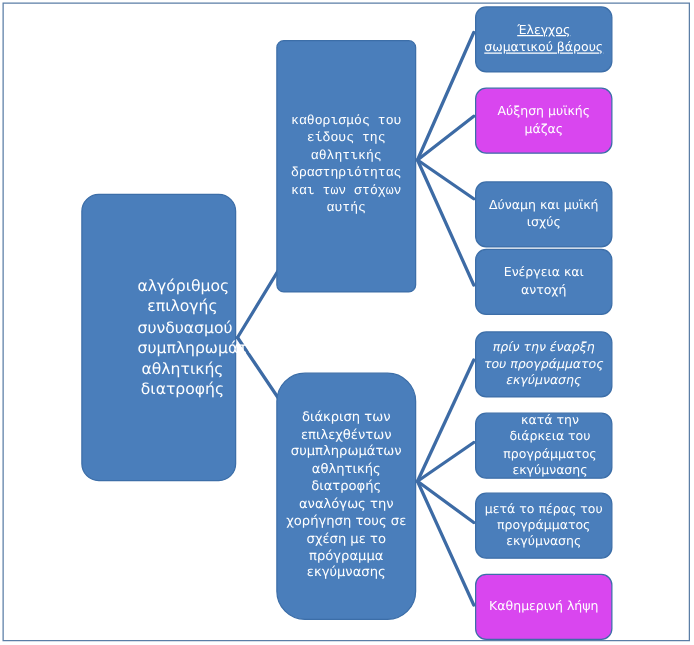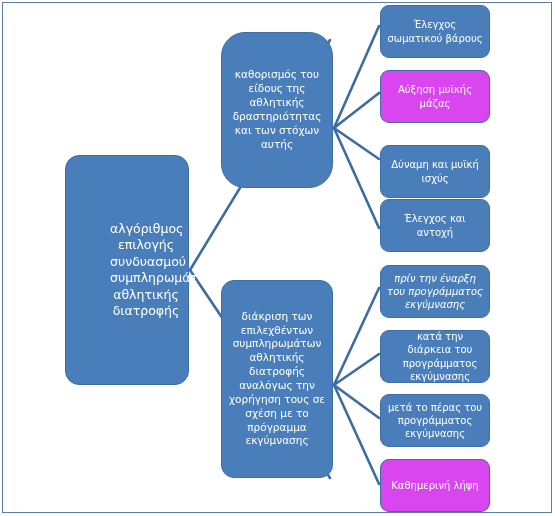--- a/index.html
+++ b/index.html
@@ -60,40 +60,41 @@
     width: 124px;
     height: 230px;
     border-radius: 14px;
     font-size: 12.5px;
     padding-left: 44px;
   }
   #node-branch-1 {
     left: 221px;
     top: 32px;
     width: 112px;
-    height: 156px;
-    border-radius: 24px;
+    height: 202px;
+    border-radius: 6px;
     font-size: 10.5px;
+    font-family: Liberation Mono, monospace;
   }
   #node-branch-2 {
     left: 221px;
-    top: 280px;
+    top: 298px;
     width: 112px;
     height: 198px;
-    border-radius: 13px;
+    border-radius: 23px;
     font-size: 10.5px;
   }
   .leaf {
     left: 380px;
     width: 110px;
     height: 53px;
     font-size: 10px;
     border-radius: 9px;
   }
-  #leaf-a-0 { top: 5px; }
+  #leaf-a-0 { top: 5px; text-decoration: underline; }
   #leaf-a-1 { top: 70px; }
   #leaf-a-2 { top: 145px; }
   #leaf-a-3 { top: 199px; }
   #leaf-b-0 { top: 265px; }
   #leaf-b-1 { top: 330px; }
   #leaf-b-2 { top: 394px; justify-content: center; }
   #leaf-b-3 { top: 459px; }
 </style>
 </head>
 <body>
@@ -134,21 +135,21 @@
   <div class="node leaf" id="leaf-a-0" style="background: rgb(74, 126, 187); border-color: rgb(60, 110, 168); color: rgb(255, 255, 255);">
     <span class="node-label">Έλεγχος σωματικού βάρους</span>
   </div>
   <div class="node leaf" id="leaf-a-1" style="background: #d946ef; border-color: rgb(60, 110, 168); color: rgb(255, 255, 255);">
     <span class="node-label">Αύξηση μυϊκής μάζας</span>
   </div>
   <div class="node leaf" id="leaf-a-2" style="background: rgb(74, 126, 187); border-color: rgb(60, 110, 168); color: rgb(255, 255, 255);">
     <span class="node-label">Δύναμη και μυϊκή ισχύς</span>
   </div>
   <div class="node leaf" id="leaf-a-3" style="background: rgb(74, 126, 187); border-color: rgb(60, 110, 168); color: rgb(255, 255, 255);">
-    <span class="node-label">Έλεγχος και αντοχή</span>
+    <span class="node-label">Ενέργεια και αντοχή</span>
   </div>
 
   <div class="node leaf" id="leaf-b-0" style="background: rgb(74, 126, 187); border-color: rgb(60, 110, 168); color: rgb(255, 255, 255); font-style: italic;">
     <span class="node-label">πρίν την έναρξη του προγράμματος εκγύμνασης</span>
   </div>
   <div class="node leaf" id="leaf-b-1" style="background: rgb(74, 126, 187); border-color: rgb(60, 110, 168); color: rgb(255, 255, 255); padding-left: 16px;">
     <span class="node-label">κατά την διάρκεια του προγράμματος εκγύμνασης</span>
   </div>
   <div class="node leaf" id="leaf-b-2" style="background: rgb(74, 126, 187); border-color: rgb(60, 110, 168); color: rgb(255, 255, 255);">
     <span class="node-label">μετά το πέρας του προγράμματος εκγύμνασης</span>

